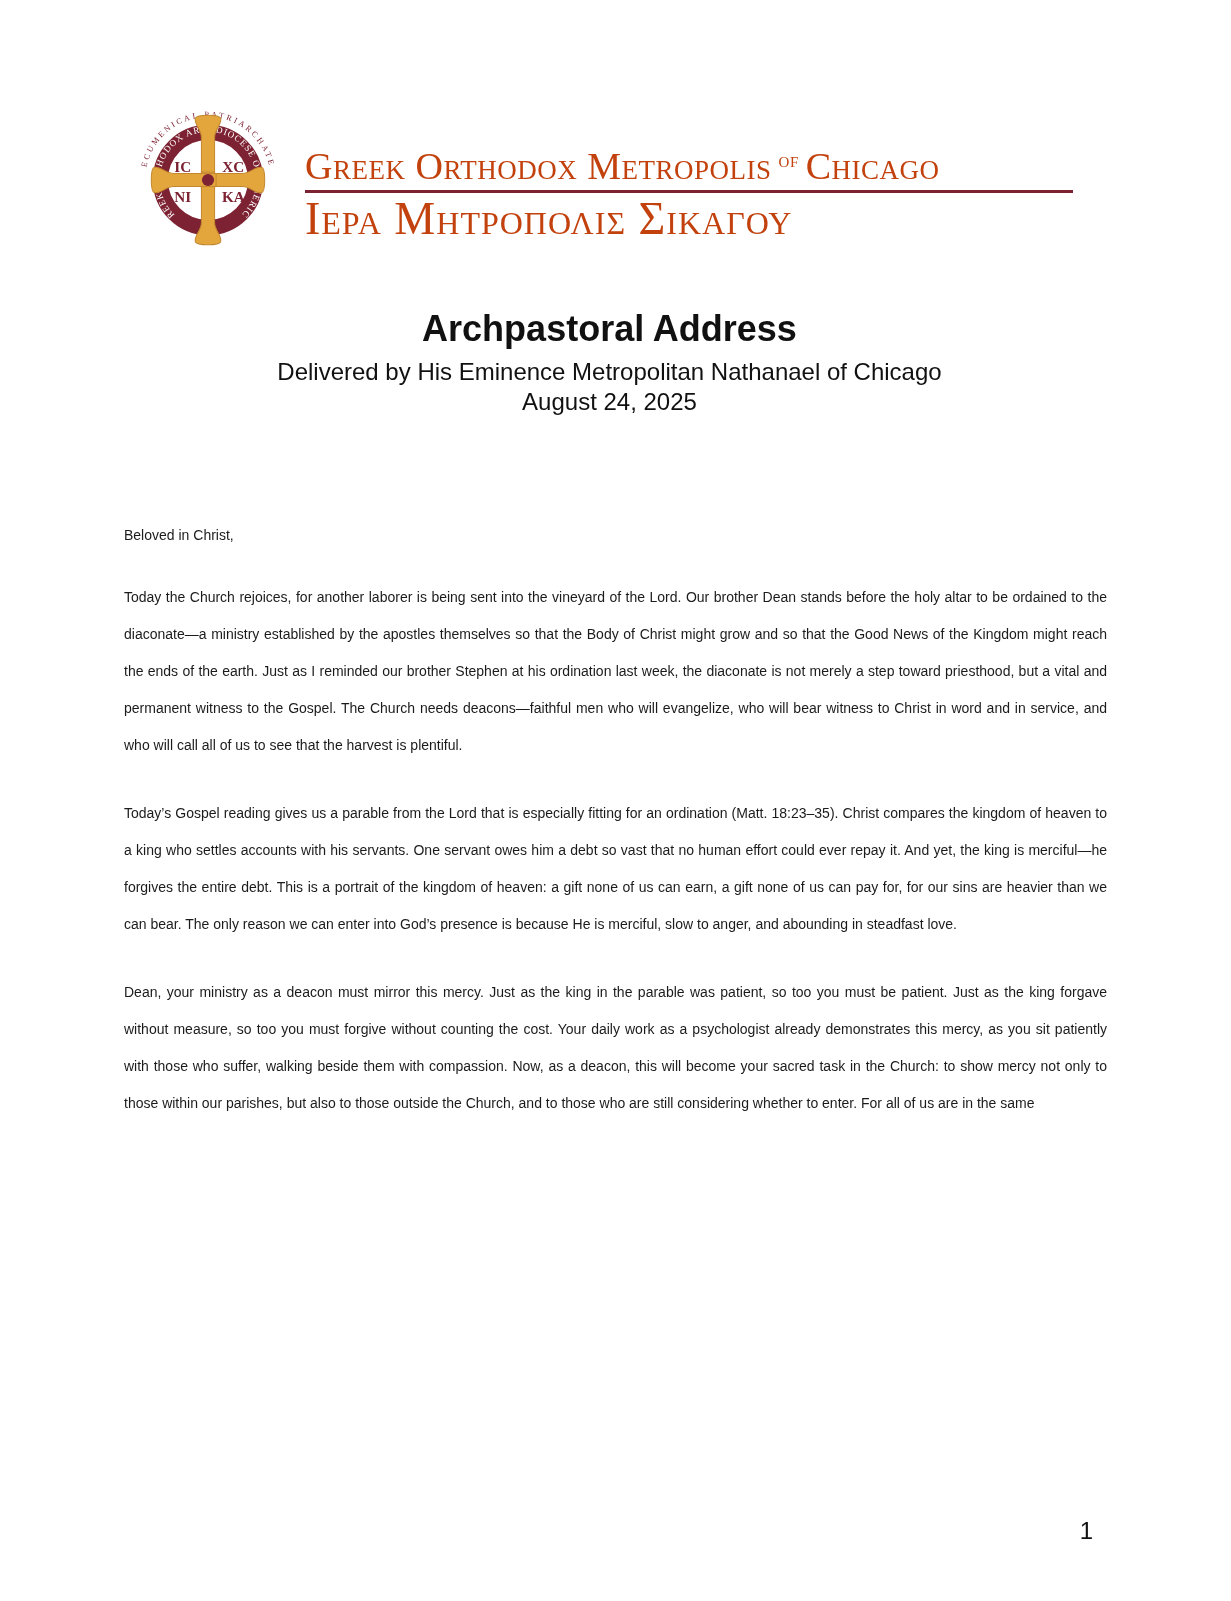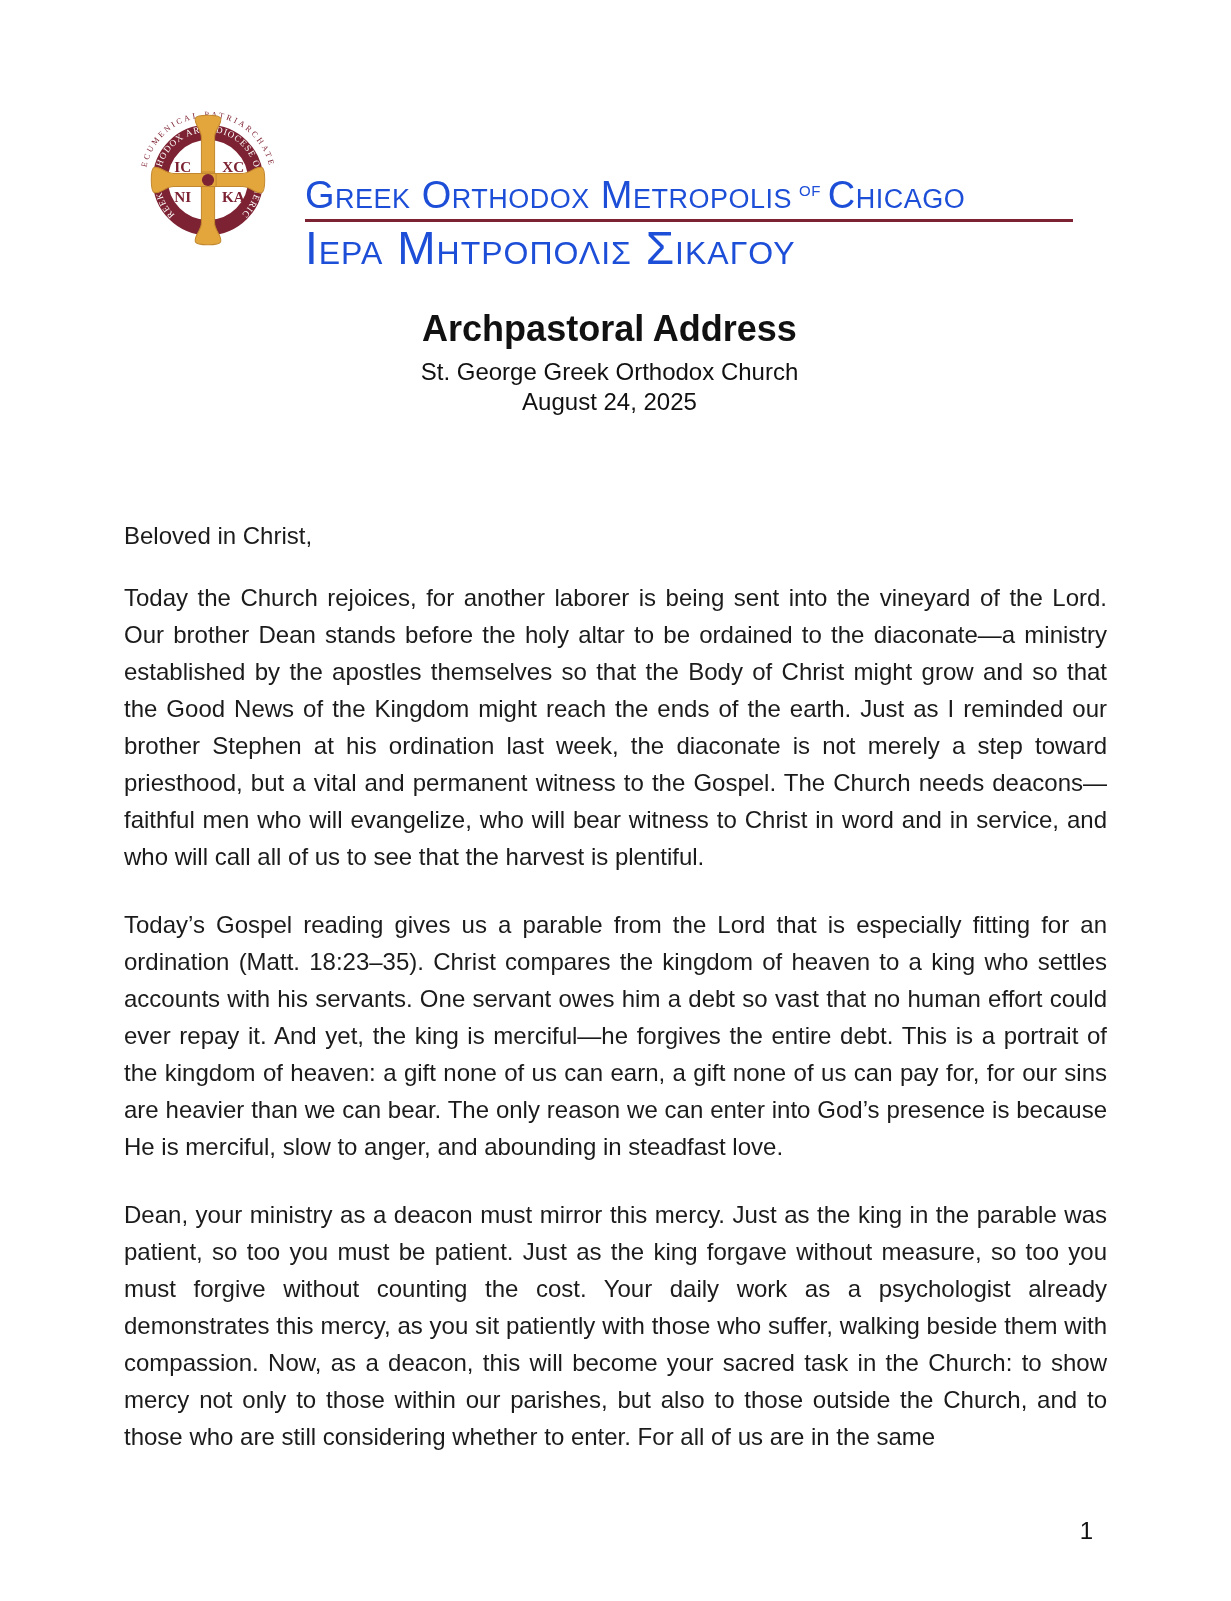--- a/index.html
+++ b/index.html
@@ -7,38 +7,38 @@
     position:relative;
     width:1231px;height:1601px;
     background:#ffffff;
     font-family:"Liberation Sans",sans-serif;
     color:#1b1b1b;
     overflow:hidden;
   }
 
   
   .seal{position:absolute;left:129px;top:101px;width:158px;height:158px;}
-  .wordmark{position:absolute;left:305px;top:138px;width:800px;color:#1d4ed8;
-            font-family:Liberation Sans, sans-serif;margin-top:29px;}
+  .wordmark{position:absolute;left:305px;top:138px;width:800px;color:#c2410c;
+            font-family:Liberation Serif, serif;}
   .wm-line1{font-size:38px;line-height:44px;font-variant-caps:small-caps;
             letter-spacing:.5px;white-space:nowrap;}
   .wm-of{font-size:21px;vertical-align:12px;font-variant-caps:small-caps;margin:0 7px;}
   .wm-rule{height:3px;background:#7D2232;width:768px;margin:2px 0 3px 0;}
   .wm-line2{font-size:46px;line-height:46px;font-variant-caps:small-caps;
             letter-spacing:1px;white-space:nowrap;}
 
   
   .title-block{position:absolute;left:0;right:12px;top:306px;text-align:center;}
   .doc-title{font-size:36px;line-height:45px;font-weight:700;color:#111;}
   .doc-subtitle{font-size:24px;line-height:30px;color:#111;}
   .subtitle-group{margin-top:6px;}
 
   
   .body-text{position:absolute;left:124px;right:124px;top:517px;
-             font-size:24px;line-height:37px;}
+             font-size:14px;line-height:37px;}
   .greeting{margin:0 0 25px 0;}
   .para{margin:8px 0 31px 0;text-align:justify;text-justify:inter-word;}
 
   
   .footer{position:absolute;right:138px;top:1516px;font-size:24px;line-height:30px;color:#111;}
 
   
   .seal text{font-family:"Liberation Serif",serif;}
 </style>
 </head>
@@ -85,21 +85,21 @@
     <div class="wordmark">
       <div class="wm-line1"><span>Greek Orthodox Metropolis</span><span class="wm-of">of</span><span>Chicago</span></div>
       <div class="wm-rule"></div>
       <div class="wm-line2">Ιερα Μητροπολις Σικαγου</div>
     </div>
   </div>
 
   <div class="title-block">
     <div class="doc-title">Archpastoral Address</div>
     <div class="subtitle-group">
-      <div class="doc-subtitle">St. George Greek Orthodox Church</div>
+      <div class="doc-subtitle">Delivered by His Eminence Metropolitan Nathanael of Chicago</div>
       <div class="doc-subtitle">August 24, 2025</div>
     </div>
   </div>
 
   <div class="body-text">
     <p class="greeting">Beloved in Christ,</p>
     <p class="para">Today the Church rejoices, for another laborer is being sent into the vineyard of the Lord. Our brother Dean stands before the holy altar to be ordained to the diaconate—a ministry established by the apostles themselves so that the Body of Christ might grow and so that the Good News of the Kingdom might reach the ends of the earth. Just as I reminded our brother Stephen at his ordination last week, the diaconate is not merely a step toward priesthood, but a vital and permanent witness to the Gospel. The Church needs deacons—faithful men who will evangelize, who will bear witness to Christ in word and in service, and who will call all of us to see that the harvest is plentiful.</p>
     <p class="para">Today’s Gospel reading gives us a parable from the Lord that is especially fitting for an ordination (Matt. 18:23–35). Christ compares the kingdom of heaven to a king who settles accounts with his servants. One servant owes him a debt so vast that no human effort could ever repay it. And yet, the king is merciful—he forgives the entire debt. This is a portrait of the kingdom of heaven: a gift none of us can earn, a gift none of us can pay for, for our sins are heavier than we can bear. The only reason we can enter into God’s presence is because He is merciful, slow to anger, and abounding in steadfast love.</p>
     <p class="para">Dean, your ministry as a deacon must mirror this mercy. Just as the king in the parable was patient, so too you must be patient. Just as the king forgave without measure, so too you must forgive without counting the cost. Your daily work as a psychologist already demonstrates this mercy, as you sit patiently with those who suffer, walking beside them with compassion. Now, as a deacon, this will become your sacred task in the Church: to show mercy not only to those within our parishes, but also to those outside the Church, and to those who are still considering whether to enter. For all of us are in the same</p>
   </div>

